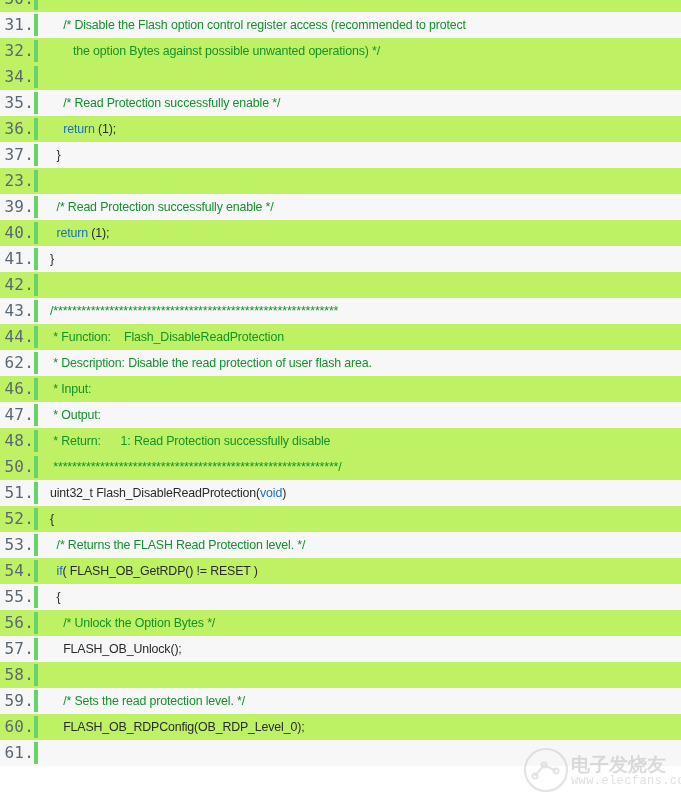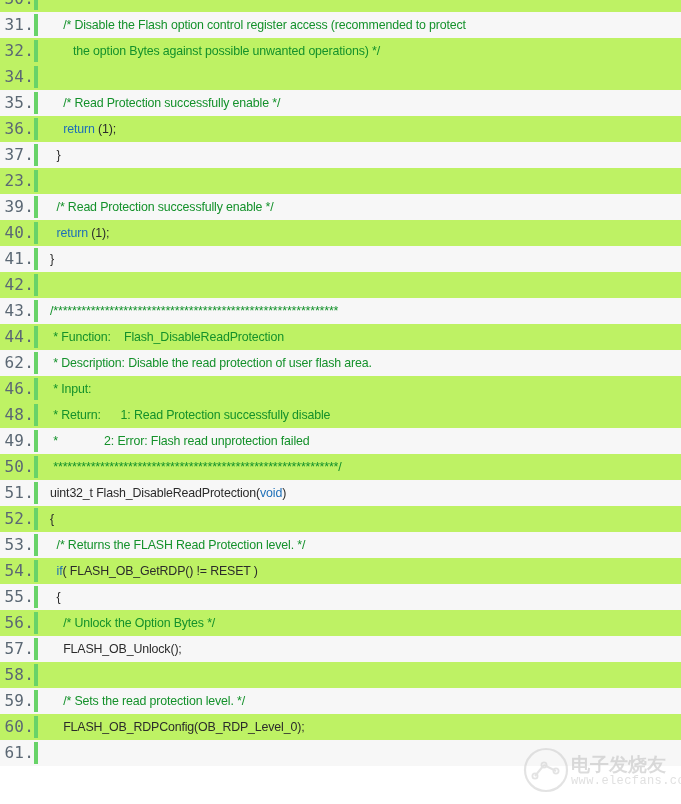--- a/index.html
+++ b/index.html
@@ -147,22 +147,22 @@
       <div class="code-row alt"><div class="line-number">37.</div><div class="gutter-marker"></div><div class="code-text"><span class="tok-plain">  }</span></div></div>
       <div class="code-row"><div class="line-number">23.</div><div class="gutter-marker"></div><div class="code-text"><span class="tok-plain"></span></div></div>
       <div class="code-row alt"><div class="line-number">39.</div><div class="gutter-marker"></div><div class="code-text"><span class="tok-comment">  /* Read Protection successfully enable */</span></div></div>
       <div class="code-row"><div class="line-number">40.</div><div class="gutter-marker"></div><div class="code-text"><span class="tok-plain">  </span><span class="tok-keyword">return</span><span class="tok-plain"> (1);</span></div></div>
       <div class="code-row alt"><div class="line-number">41.</div><div class="gutter-marker"></div><div class="code-text"><span class="tok-plain">}</span></div></div>
       <div class="code-row"><div class="line-number">42.</div><div class="gutter-marker"></div><div class="code-text"><span class="tok-plain"></span></div></div>
       <div class="code-row alt"><div class="line-number">43.</div><div class="gutter-marker"></div><div class="code-text"><span class="tok-comment">/*************************************************************</span></div></div>
       <div class="code-row"><div class="line-number">44.</div><div class="gutter-marker"></div><div class="code-text"><span class="tok-comment"> * Function:    Flash_DisableReadProtection</span></div></div>
       <div class="code-row alt"><div class="line-number">62.</div><div class="gutter-marker"></div><div class="code-text"><span class="tok-comment"> * Description: Disable the read protection of user flash area.</span></div></div>
       <div class="code-row"><div class="line-number">46.</div><div class="gutter-marker"></div><div class="code-text"><span class="tok-comment"> * Input:</span></div></div>
+      <div class="code-row alt"><div class="line-number">47.</div><div class="gutter-marker"></div><div class="code-text"><span class="tok-comment"> * Output:</span></div></div>
       <div class="code-row"><div class="line-number">48.</div><div class="gutter-marker"></div><div class="code-text"><span class="tok-comment"> * Return:      1: Read Protection successfully disable</span></div></div>
-      <div class="code-row alt"><div class="line-number">49.</div><div class="gutter-marker"></div><div class="code-text"><span class="tok-comment"> *              2: Error: Flash read unprotection failed</span></div></div>
       <div class="code-row"><div class="line-number">50.</div><div class="gutter-marker"></div><div class="code-text"><span class="tok-comment"> *************************************************************/</span></div></div>
       <div class="code-row alt"><div class="line-number">51.</div><div class="gutter-marker"></div><div class="code-text"><span class="tok-plain">uint32_t Flash_DisableReadProtection(</span><span class="tok-keyword">void</span><span class="tok-plain">)</span></div></div>
       <div class="code-row"><div class="line-number">52.</div><div class="gutter-marker"></div><div class="code-text"><span class="tok-plain">{</span></div></div>
       <div class="code-row alt"><div class="line-number">53.</div><div class="gutter-marker"></div><div class="code-text"><span class="tok-comment">  /* Returns the FLASH Read Protection level. */</span></div></div>
       <div class="code-row"><div class="line-number">54.</div><div class="gutter-marker"></div><div class="code-text"><span class="tok-plain">  </span><span class="tok-keyword">if</span><span class="tok-plain">( FLASH_OB_GetRDP() != RESET )</span></div></div>
       <div class="code-row alt"><div class="line-number">55.</div><div class="gutter-marker"></div><div class="code-text"><span class="tok-plain">  {</span></div></div>
       <div class="code-row"><div class="line-number">56.</div><div class="gutter-marker"></div><div class="code-text"><span class="tok-comment">    /* Unlock the Option Bytes */</span></div></div>
       <div class="code-row alt"><div class="line-number">57.</div><div class="gutter-marker"></div><div class="code-text"><span class="tok-plain">    FLASH_OB_Unlock();</span></div></div>
       <div class="code-row"><div class="line-number">58.</div><div class="gutter-marker"></div><div class="code-text"><span class="tok-plain"></span></div></div>
       <div class="code-row alt"><div class="line-number">59.</div><div class="gutter-marker"></div><div class="code-text"><span class="tok-comment">    /* Sets the read protection level. */</span></div></div>

